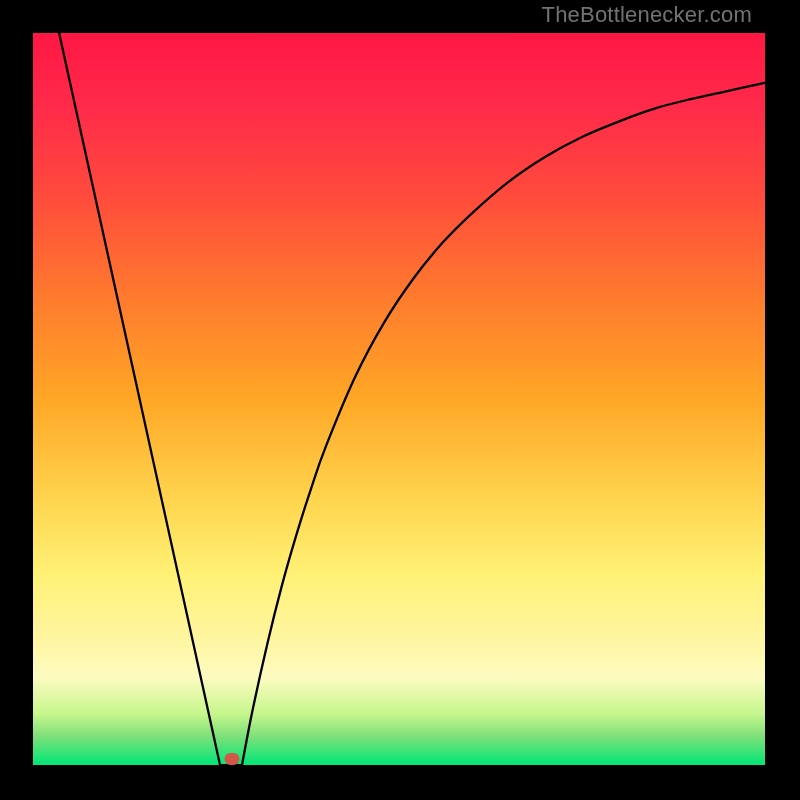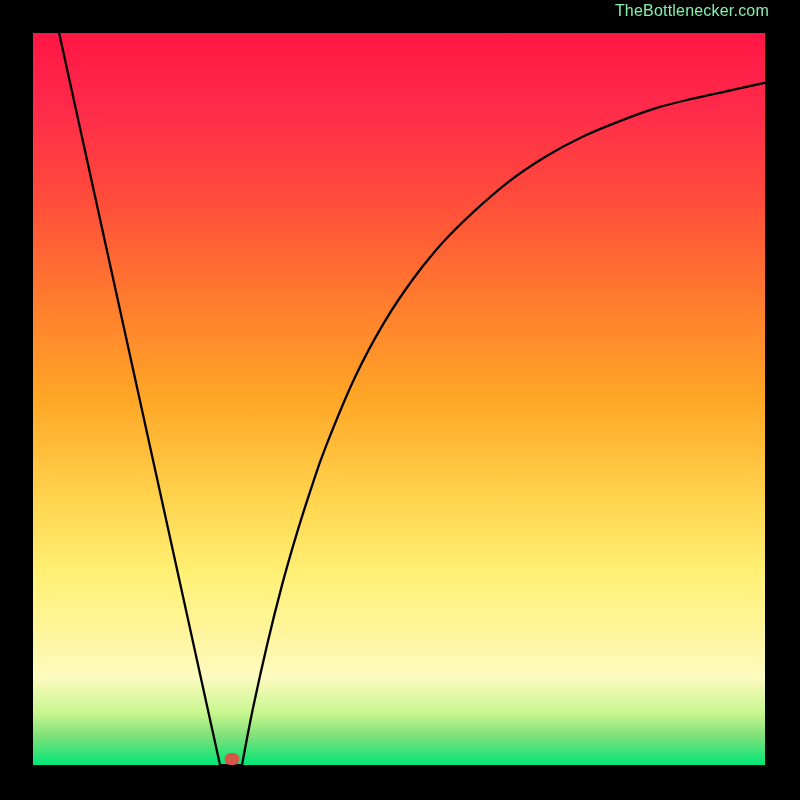--- a/index.html
+++ b/index.html
@@ -37,23 +37,23 @@
       #fff59d 82%,
       #fdfbc0 88%,
       #c6f68d 93%,
       #81e07a 96%,
       #00e676 100%
     );
   }
   .watermark {
     position: absolute;
     top: 2px;
-    right: 31px;
-    color: #86efac;
-    font-size: 16px;
+    right: 48px;
+    color: #737373;
+    font-size: 22px;
     font-weight: 500;
     letter-spacing: 0.2px;
   }
   svg.curve {
     position: absolute;
     top: 0;
     left: 0;
     width: 732px;
     height: 732px;
   }

